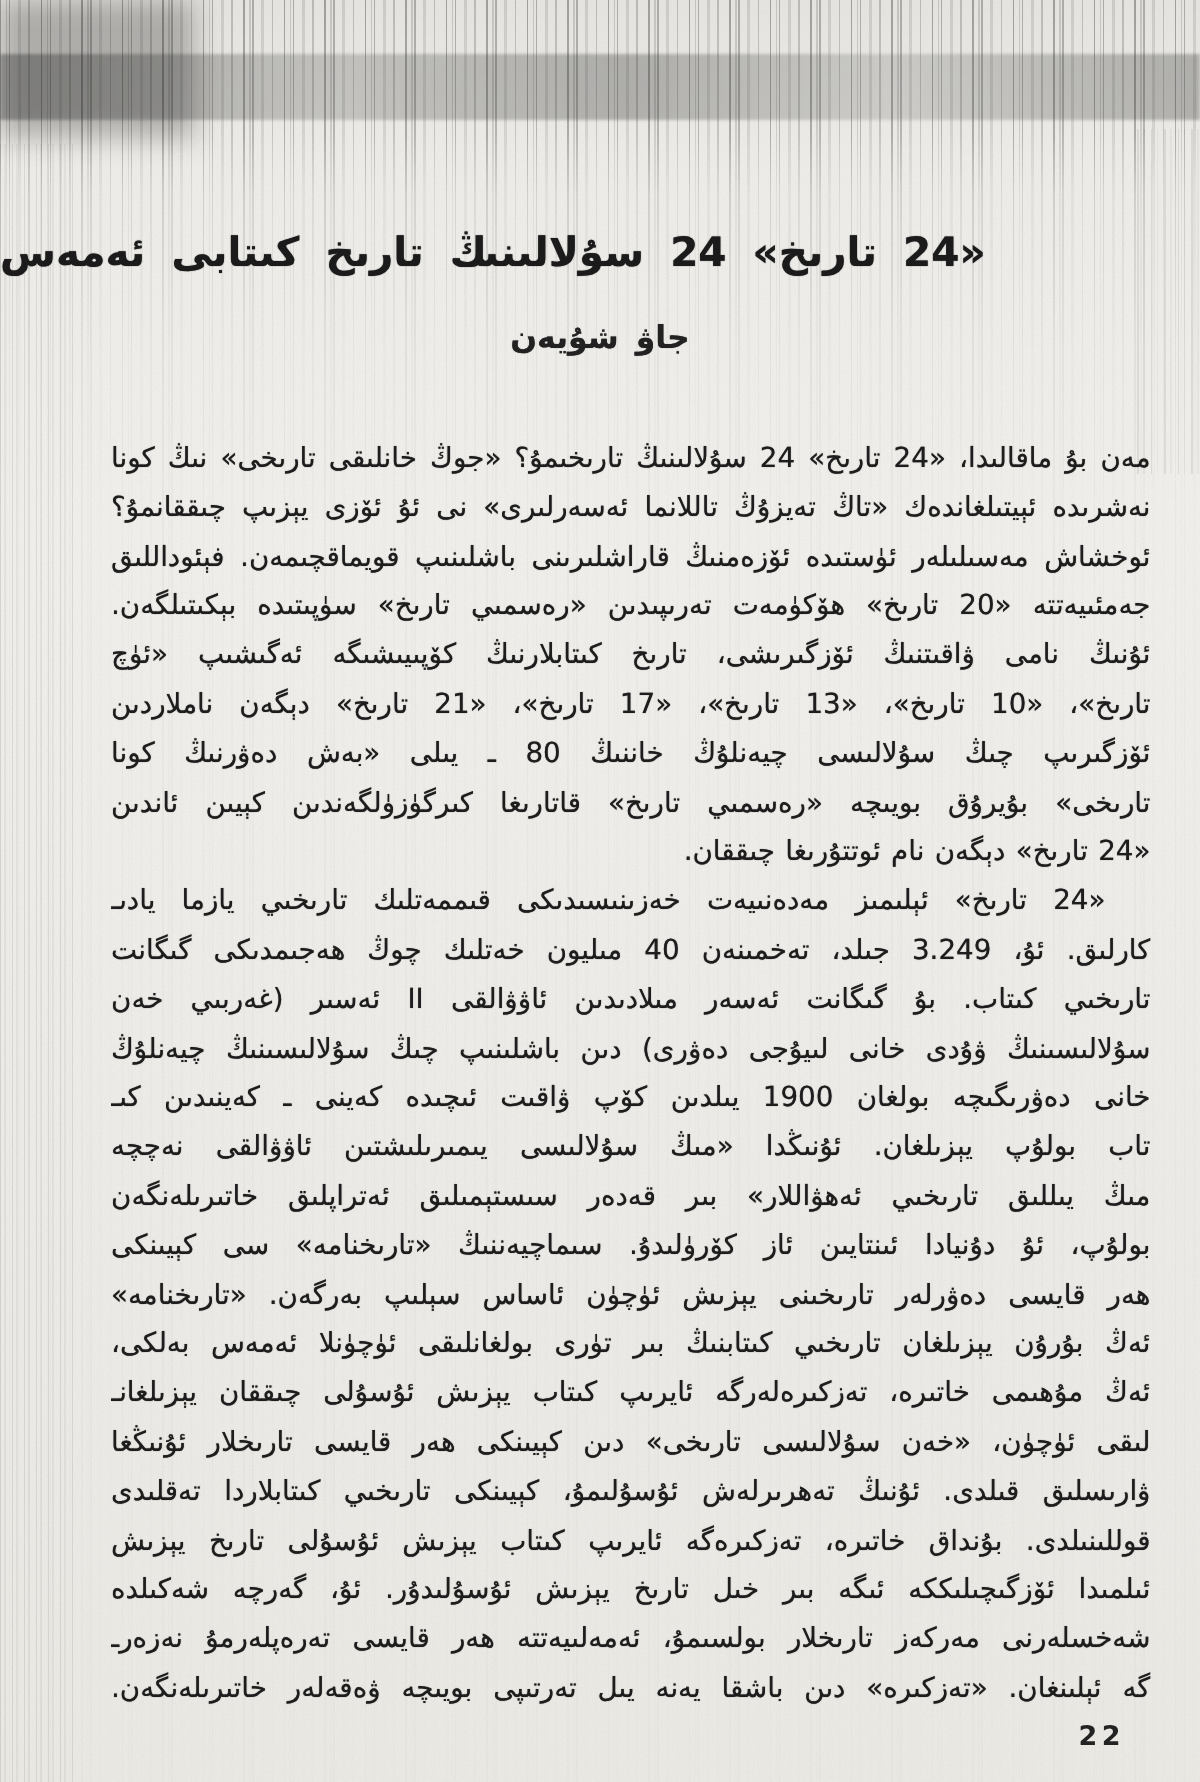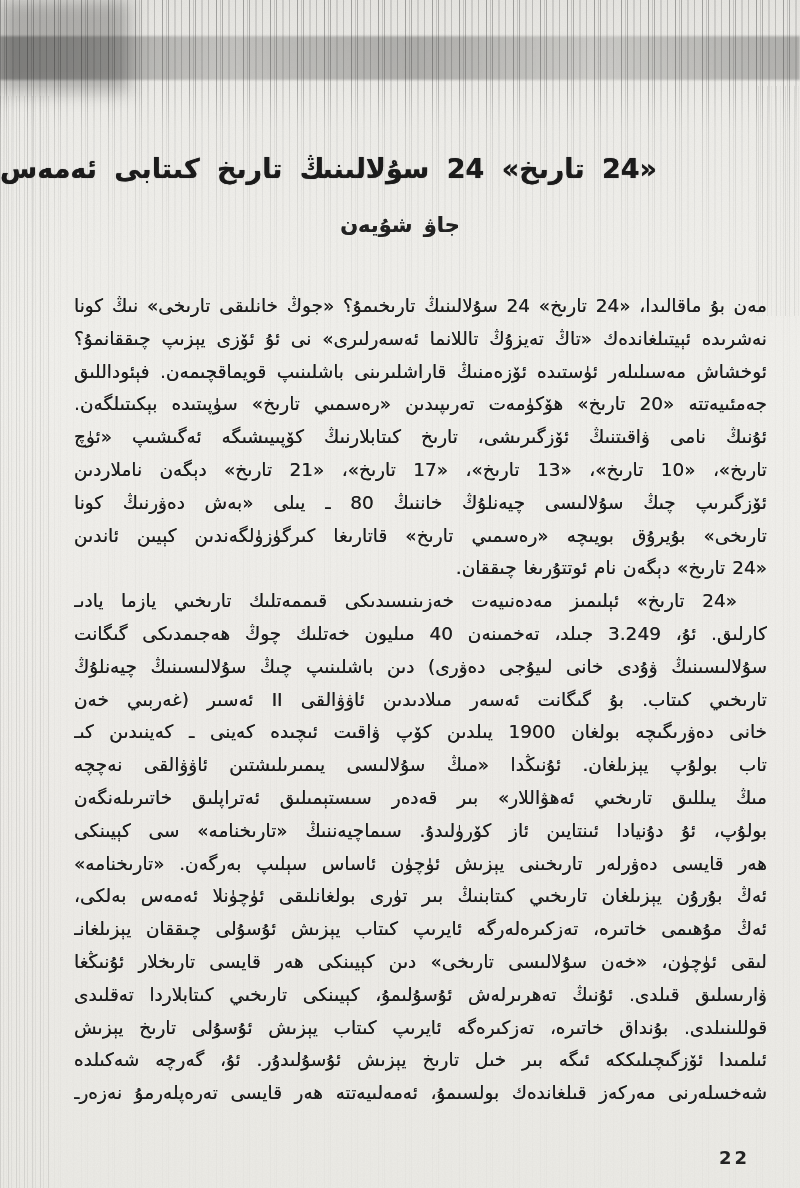--- a/index.html
+++ b/index.html
@@ -103,30 +103,31 @@
       <div class="line">نەشرىدە ئېيتىلغاندەك «تاڭ تەيزۇڭ تاللانما ئەسەرلىرى» نى ئۇ ئۆزى يېزىپ چىققانمۇ؟ دېگەنگە</div>
       <div class="line">ئوخشاش مەسىلىلەر ئۈستىدە ئۆزەمنىڭ قاراشلىرىنى باشلىنىپ قويماقچىمەن. فېئوداللىق</div>
       <div class="line">جەمئىيەتتە «20 تارىخ» ھۆكۈمەت تەرىپىدىن «رەسمىي تارىخ» سۈپىتىدە بېكىتىلگەن.</div>
       <div class="line">ئۇنىڭ نامى ۋاقىتنىڭ ئۆزگىرىشى، تارىخ كىتابلارنىڭ كۆپىيىشىگە ئەگىشىپ «ئۈچ</div>
       <div class="line">تارىخ»، «10 تارىخ»، «13 تارىخ»، «17 تارىخ»، «21 تارىخ» دېگەن ناملاردىن</div>
       <div class="line">ئۆزگىرىپ چىڭ سۇلالىسى چيەنلۇڭ خاننىڭ 80 ـ يىلى «بەش دەۋرنىڭ كونا</div>
       <div class="line">تارىخى» بۇيرۇق بويىچە «رەسمىي تارىخ» قاتارىغا كىرگۈزۈلگەندىن كېيىن ئاندىن</div>
       <div class="line end-right">«24 تارىخ» دېگەن نام ئوتتۇرىغا چىققان.</div>
       <div class="line" style="text-indent: 30px;">«24 تارىخ» ئېلىمىز مەدەنىيەت خەزىنىسىدىكى قىممەتلىك تارىخىي يازما يادىـ</div>
       <div class="line">كارلىق. ئۇ، 3.249 جىلد، تەخمىنەن 40 مىليون خەتلىك چوڭ ھەجىمدىكى گىگانت</div>
+      <div class="line">تارىخىي كىتاب. بۇ گىگانت ئەسەر مىلادىدىن ئاۋۋالقى II ئەسىر (غەربىي خەن</div>
       <div class="line">سۇلالىسىنىڭ ۋۇدى خانى لىيۇجى دەۋرى) دىن باشلىنىپ چىڭ سۇلالىسىنىڭ چيەنلۇڭ</div>
-      <div class="line">تارىخىي كىتاب. بۇ گىگانت ئەسەر مىلادىدىن ئاۋۋالقى II ئەسىر (غەربىي خەن</div>
       <div class="line">خانى دەۋرىگىچە بولغان 1900 يىلدىن كۆپ ۋاقىت ئىچىدە كەينى ـ كەينىدىن كىـ</div>
       <div class="line">تاب بولۇپ يېزىلغان. ئۇنىڭدا «مىڭ سۇلالىسى يىمىرىلىشتىن ئاۋۋالقى نەچچە</div>
       <div class="line">مىڭ يىللىق تارىخىي ئەھۋاللار» بىر قەدەر سىستېمىلىق ئەتراپلىق خاتىرىلەنگەن</div>
       <div class="line">بولۇپ، ئۇ دۇنيادا ئىنتايىن ئاز كۆرۈلىدۇ. سىماچيەننىڭ «تارىخنامە» سى كېيىنكى</div>
       <div class="line">ھەر قايسى دەۋرلەر تارىخىنى يېزىش ئۈچۈن ئاساس سېلىپ بەرگەن. «تارىخنامە»</div>
       <div class="line">ئەڭ بۇرۇن يېزىلغان تارىخىي كىتابنىڭ بىر تۈرى بولغانلىقى ئۈچۈنلا ئەمەس بەلكى،</div>
       <div class="line">ئەڭ مۇھىمى خاتىرە، تەزكىرەلەرگە ئايرىپ كىتاب يېزىش ئۇسۇلى چىققان يېزىلغانـ</div>
       <div class="line">لىقى ئۈچۈن، «خەن سۇلالىسى تارىخى» دىن كېيىنكى ھەر قايسى تارىخلار ئۇنىڭغا</div>
       <div class="line">ۋارىسلىق قىلدى. ئۇنىڭ تەھرىرلەش ئۇسۇلىمۇ، كېيىنكى تارىخىي كىتابلاردا تەقلىدى</div>
       <div class="line">قوللىنىلدى. بۇنداق خاتىرە، تەزكىرەگە ئايرىپ كىتاب يېزىش ئۇسۇلى تارىخ يېزىش</div>
       <div class="line">ئىلمىدا ئۆزگىچىلىككە ئىگە بىر خىل تارىخ يېزىش ئۇسۇلىدۇر. ئۇ، گەرچە شەكىلدە</div>
-      <div class="line">شەخسلەرنى مەركەز قىلغاندەك بولسىمۇ، ئەمەلىيەتتە ھەر قايسى تەرەپلەرمۇ نەزەرـ</div>
+      <div class="line">شەخسلەرنى مەركەز تارىخلار بولسىمۇ، ئەمەلىيەتتە ھەر قايسى تەرەپلەرمۇ نەزەرـ</div>
+      <div class="line">گە ئېلىنغان. «تەزكىرە» دىن باشقا يەنە يىل تەرتىپى بويىچە ۋەقەلەر خاتىرىلەنگەن.</div>
     </div>
 
   <div class="page-number">22</div>
 </div>
 
 </body></html>

